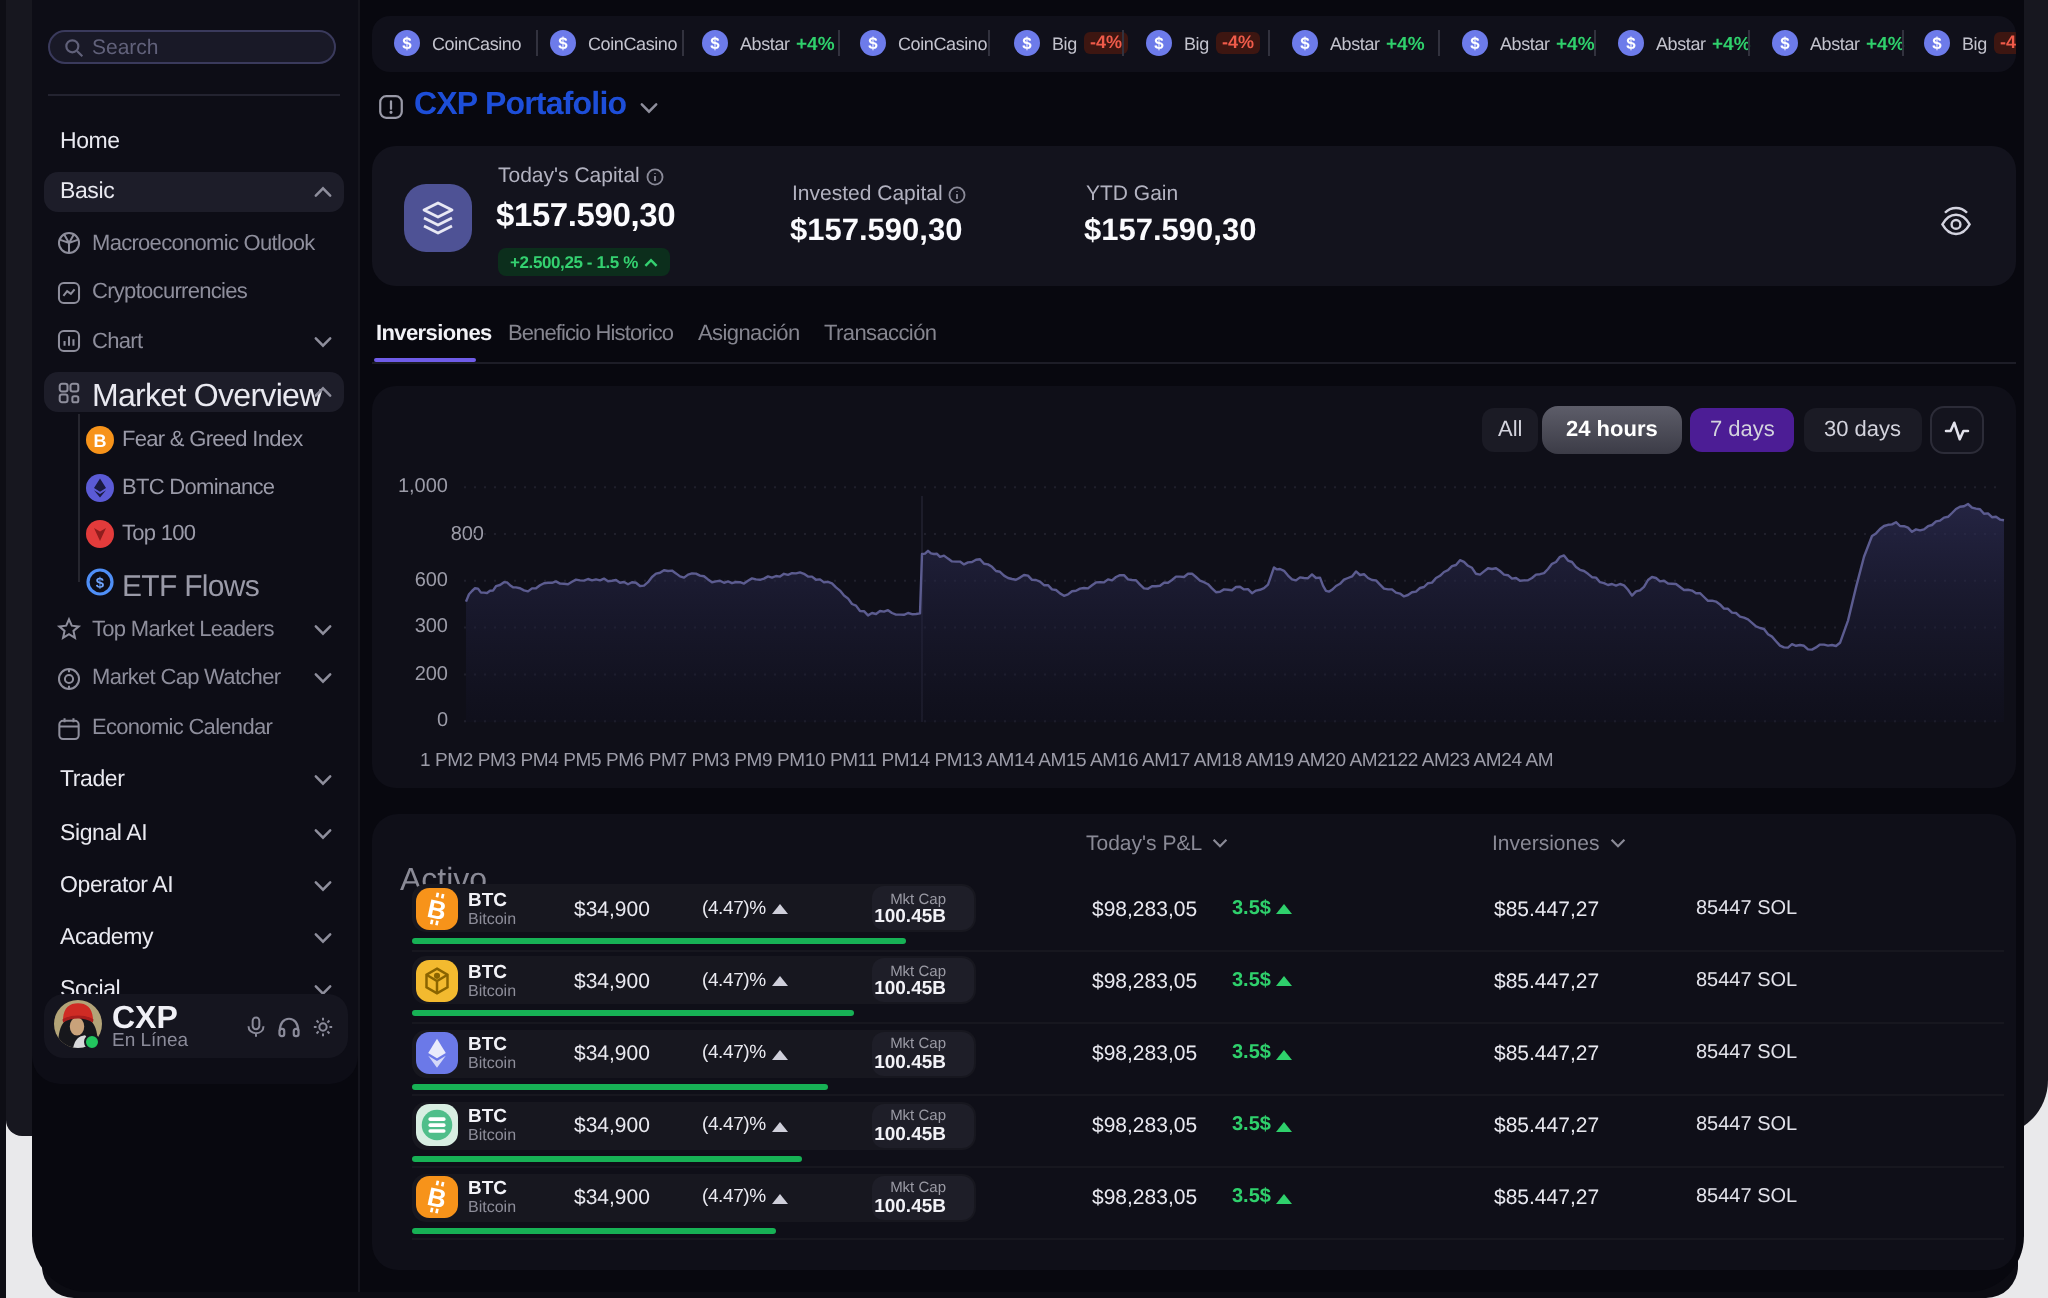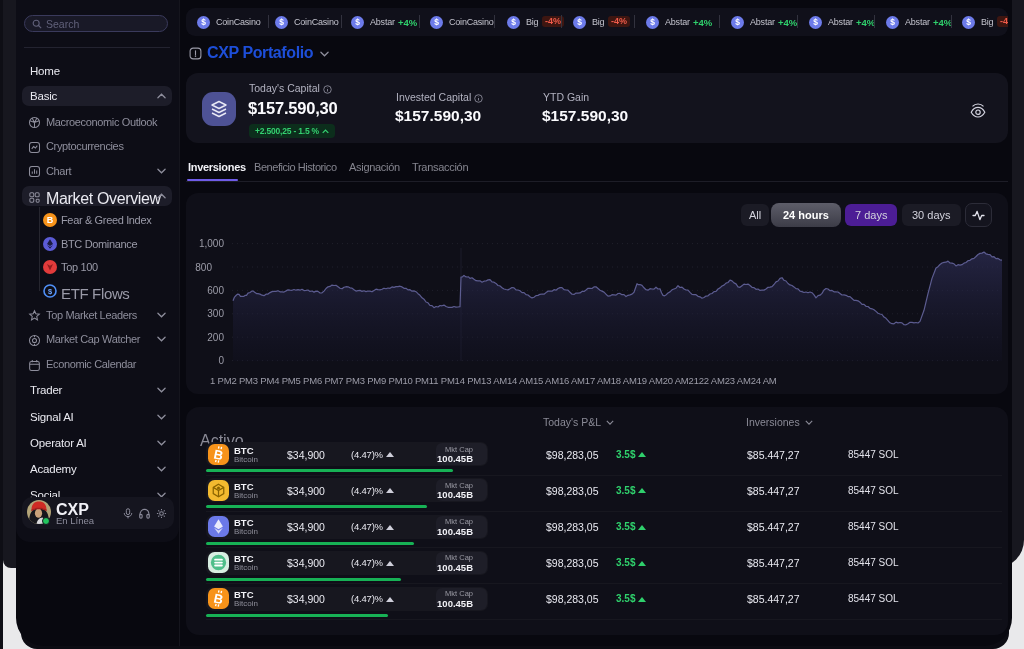--- a/index.html
+++ b/index.html
@@ -276,21 +276,21 @@
 <div style="position:absolute;left:741px;top:204px;height:22px;background:#1b1b25;border-radius:6px;padding:0 8px;display:flex;align-items:center;font-size:11px;color:#d3d3dd">All</div>
 <div style="position:absolute;left:771px;top:203px;height:24px;background:linear-gradient(180deg,#5d5d69,#3c3c47);border-radius:8px;padding:0 12px;display:flex;align-items:center;font-size:11px;font-weight:bold;color:#fff">24 hours</div>
 <div style="position:absolute;left:845px;top:204px;height:22px;background:#4c1d95;border-radius:6px;padding:0 10px;display:flex;align-items:center;font-size:11px;color:#d3d3dd">7 days</div>
 <div style="position:absolute;left:902px;top:204px;height:22px;background:#1b1b25;border-radius:6px;padding:0 10px;display:flex;align-items:center;font-size:11px;color:#d3d3dd">30 days</div>
 <div style="position:absolute;left:965px;top:203px;width:27px;height:24px;background:#14141e;border:1px solid #2c2c38;border-radius:7px;display:flex;align-items:center;justify-content:center">
       <svg width="13" height="11" viewBox="0 0 14 12" fill="none" stroke="#e2e2ec" stroke-width="1.4" stroke-linejoin="round" stroke-linecap="round">
         <path d="M1 6 L3.5 6 L5.5 1.5 L8.5 10.5 L10.5 6 L13 6"></path>
       </svg>
     </div>
 <div style="position:absolute;left:150px;top:238px;width:74px;text-align:right;font-size:10px;color:#9c9ca8">1,000</div>
-    <div style="position:absolute;left:138px;top:262px;width:74px;text-align:right;font-size:10px;color:#9c9ca8">800</div>
+    <div style="position:absolute;left:168px;top:262px;width:74px;text-align:right;font-size:10px;color:#9c9ca8">800</div>
     <div style="position:absolute;left:150px;top:285px;width:74px;text-align:right;font-size:10px;color:#9c9ca8">600</div>
     <div style="position:absolute;left:150px;top:308px;width:74px;text-align:right;font-size:10px;color:#9c9ca8">300</div>
     <div style="position:absolute;left:150px;top:332px;width:74px;text-align:right;font-size:10px;color:#9c9ca8">200</div>
     <div style="position:absolute;left:150px;top:355px;width:74px;text-align:right;font-size:10px;color:#9c9ca8">0</div>
 <svg style="position:absolute;left:188px;top:193px" width="816" height="201" viewBox="0 0 816 201">
 <line x1="44" y1="50.6" x2="812" y2="50.6" stroke="#20202c" stroke-width="1" stroke-dasharray="1 4"></line>
 <line x1="44" y1="74.0" x2="812" y2="74.0" stroke="#20202c" stroke-width="1" stroke-dasharray="1 4"></line>
 <line x1="44" y1="97.4" x2="812" y2="97.4" stroke="#20202c" stroke-width="1" stroke-dasharray="1 4"></line>
 <line x1="44" y1="120.8" x2="812" y2="120.8" stroke="#20202c" stroke-width="1" stroke-dasharray="1 4"></line>
 <line x1="44" y1="144.2" x2="812" y2="144.2" stroke="#20202c" stroke-width="1" stroke-dasharray="1 4"></line>

